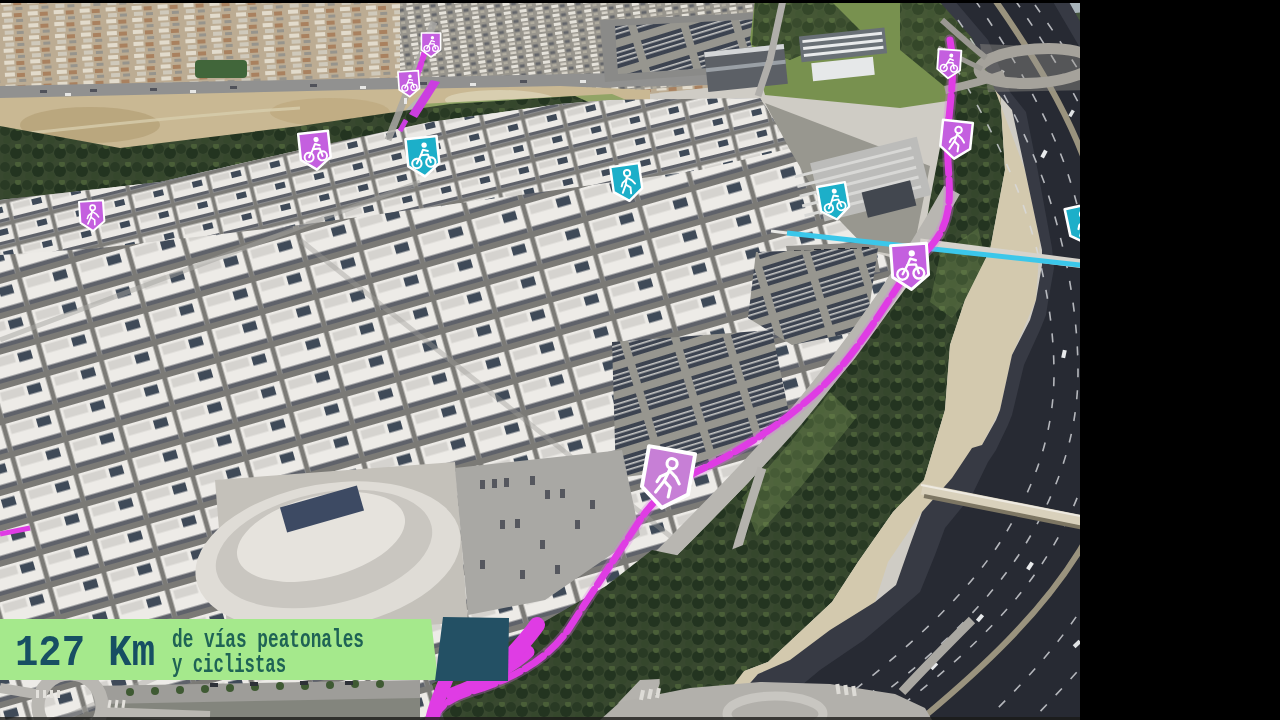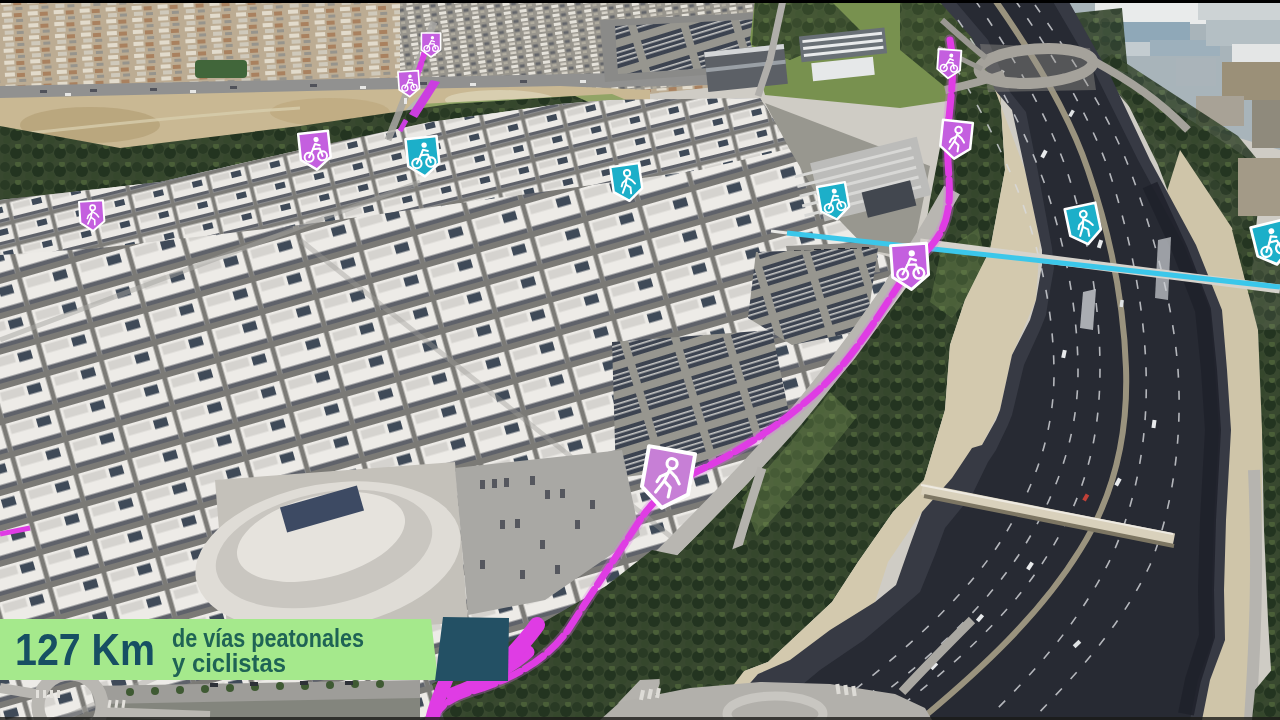--- a/index.html
+++ b/index.html
@@ -1,16 +1,16 @@
 <!DOCTYPE html>
 <html><head>
 <meta charset="utf-8">
 <style>
   html,body{margin:0;padding:0;background:#000;}
-  #stage{position:relative;width:1280px;height:720px;overflow:hidden;font-family:Liberation Sans, sans-serif;}
+  #stage{position:relative;width:1080px;height:720px;overflow:hidden;font-family:Liberation Mono, monospace;}
 </style>
 </head>
 <body>
 <div id="stage">
 <svg width="1280" height="720" viewBox="0 0 1280 720" xmlns="http://www.w3.org/2000/svg">
 <defs>
 
   <pattern id="cityFar" width="40" height="22" patternUnits="userSpaceOnUse" patternTransform="rotate(-14)">
     <rect width="40" height="22" fill="#7d7c78"></rect>
     <rect x="0.5" y="0.5" width="36" height="18" fill="#ebe9e5"></rect>

